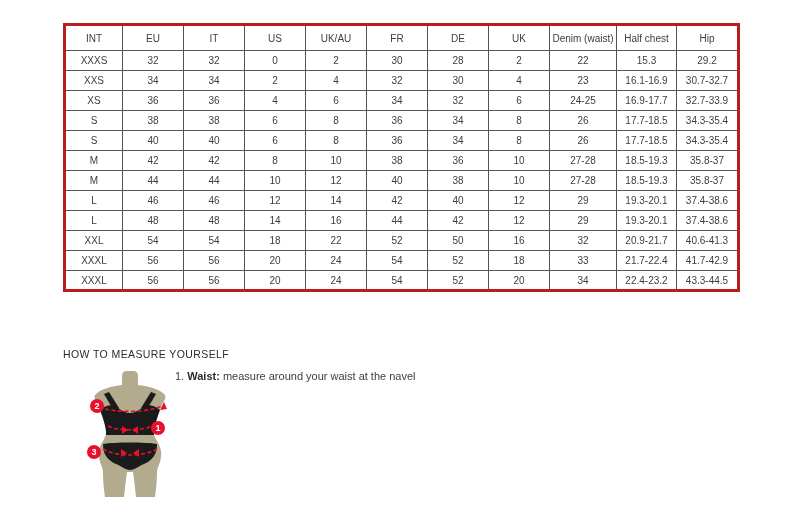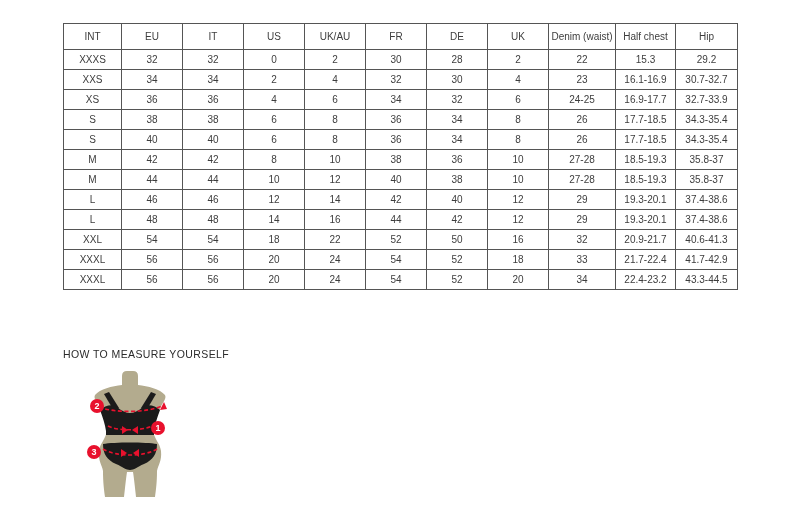--- a/index.html
+++ b/index.html
@@ -13,21 +13,21 @@
   }
   
   table.size-table {
     position: absolute;
     left: 63px; top: 23px;
     width: 674px;
     border-collapse: collapse;
     table-layout: fixed;
     font-size: 10px;
     color: #3d3d3d;
-    border: 1px solid #b91c1c;
+    border: 3px solid #b91c1c;
   }
   table.size-table th,
   table.size-table td {
     border: 1px solid #555555;
     text-align: center;
     vertical-align: middle;
     font-weight: normal;
     white-space: nowrap;
     overflow: hidden;
     padding: 0 1px;
@@ -327,13 +327,14 @@
       <text x="86" y="63.4" text-anchor="middle" font-size="9" font-weight="bold" fill="#ffffff" font-family="Liberation Sans, sans-serif">1</text>
     </g>
     <g>
       <circle cx="22" cy="84" r="7" fill="#e8112d"></circle>
       <text x="22" y="87.4" text-anchor="middle" font-size="9" font-weight="bold" fill="#ffffff" font-family="Liberation Sans, sans-serif">3</text>
     </g>
   </svg>
 </div>
 
 <ol class="steps" id="steps-list">
+    <li><span>1.</span> <b>Waist:</b><span> measure around your waist at the navel</span></li>
   </ol>
 
 </body></html>

